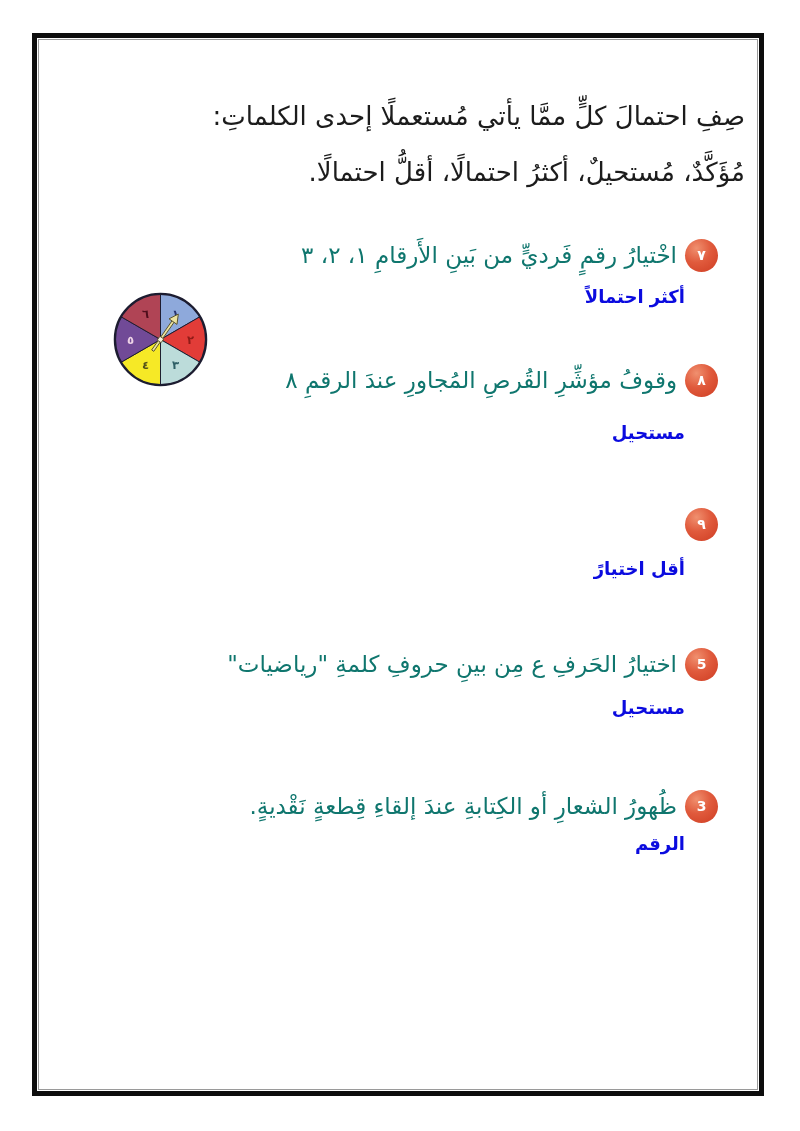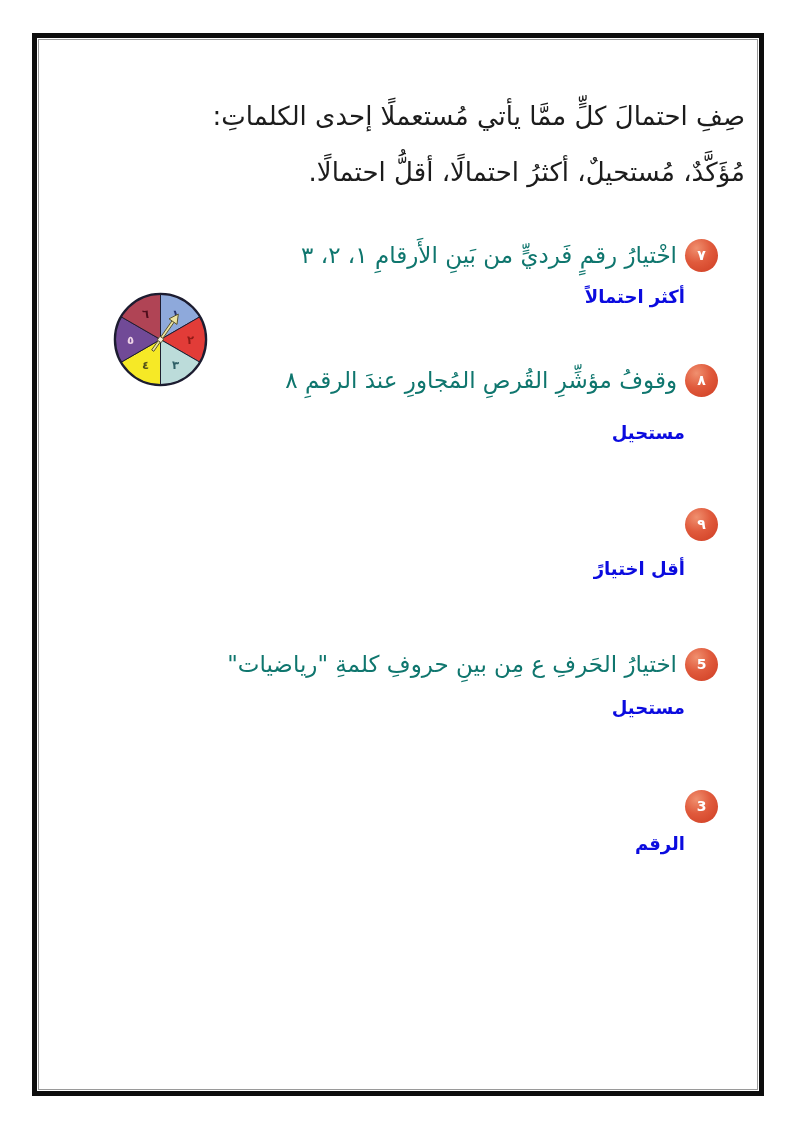--- a/index.html
+++ b/index.html
@@ -97,14 +97,15 @@
       <span>5</span>
     </span>
   <span class="q-text">اختيارُ الحَرفِ ع مِن بينِ حروفِ كلمةِ "رياضيات"</span>
 </div>
 <div class="answer" style="top:697px">مستحيل</div>
 
 <div class="q-row" style="top:785px">
   <span class="badge">
       <span>3</span>
     </span>
+  <span class="q-text">ظُهورُ الشعارِ أو الكِتابةِ عندَ إلقاءِ قِطعةٍ نَقْديةٍ.</span>
 </div>
 <div class="answer" style="top:833px">الرقم</div>
 
 </body></html>

